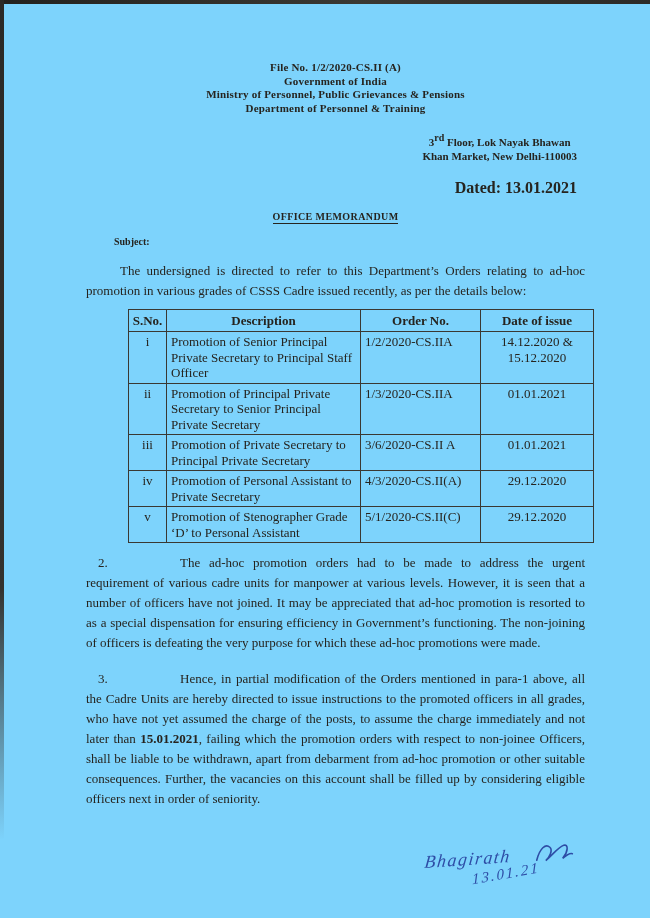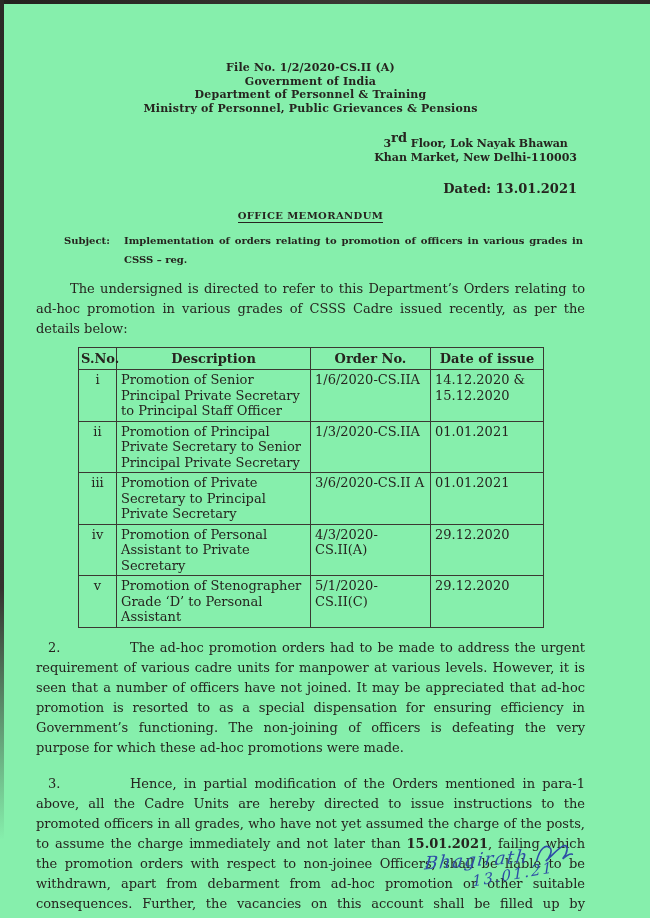--- a/index.html
+++ b/index.html
@@ -2,24 +2,25 @@
 <html><head>
 <meta charset="utf-8">
 <style>
   * { margin: 0; padding: 0; box-sizing: border-box; }
   html, body { width: 650px; height: 918px; background: #e9e9e7; }
   body { font-family: "DejaVu Serif", "Liberation Serif", serif; }
 
   .page {
     position: relative;
     width: 650px; height: 918px;
-    background: #86efac;
+    background: #7dd3fc;
     color: #26241f;
     overflow: hidden;
-    padding: 61px 65px 0 36px;
+    padding: 61px 65px 0 86px;
+    font-family: Liberation Serif, serif;
   }
 
   
   .scan-edge-top {
     position: absolute; top: 0; left: 0; right: 0; height: 4px;
     background: linear-gradient(90deg, #23211e 0%, #3a3833 55%, #2c2a27 100%);
   }
   .scan-edge-left {
     position: absolute; top: 0; left: 0; width: 4px; height: 840px;
     background: linear-gradient(180deg, #2b2926 0%, #34322e 70%, rgba(52,50,46,0) 100%);
@@ -35,28 +36,28 @@
   }
 
   .address-block {
     width: fit-content;
     margin: 16px 8px 0 auto;
     text-align: center;
     font-weight: bold;
     font-size: 11px;
     line-height: 14px;
   }
-  .address-block sup { font-size: 13px; }
+  .address-block sup { font-size: 10px; }
 
   .dated {
     text-align: right;
     padding-right: 8px;
     margin-top: 16px;
     font-weight: bold;
-    font-size: 13px;
+    font-size: 16px;
   }
 
   .om-heading {
     text-align: center;
     margin-top: 14px;
     font-size: 10px;
     font-weight: bold;
     letter-spacing: 0.4px;
   }
   .om-heading span {
@@ -102,21 +103,21 @@
     padding: 2px 4px;
   }
   .om-table th { font-weight: bold; text-align: center; padding: 3px 2px; }
   .col-sno  { width: 38px; }
   .col-desc { width: 194px; }
   .col-order{ width: 120px; }
   .col-date { width: 113px; }
   .c-sno   { text-align: center; }
   .c-desc  { padding-left: 8px; }
   .c-order { padding-left: 7px; }
-  .c-date  { }
+  .c-date  { text-align: center; }
 
   
   .signature {
     position: absolute;
     top: 848px; left: 425px;
     color: #2e4da6;
     font-style: italic;
     transform: rotate(-4deg);
   }
   .sig-name {
@@ -135,38 +136,37 @@
 </head>
 <body>
 
 <div class="page">
   <div class="scan-edge-top"></div>
   <div class="scan-edge-left"></div>
 
   <div class="letterhead">
     <div>File No. 1/2/2020-CS.II (A)</div>
     <div>Government of India</div>
+    <div>Ministry of Personnel, Public Grievances &amp; Pensions</div>
     <div>Department of Personnel &amp; Training</div>
-    <div>Ministry of Personnel, Public Grievances &amp; Pensions</div>
   </div>
 
   <div class="address-block">
     <div><span>3</span><sup>rd</sup><span> Floor, Lok Nayak Bhawan</span></div>
     <div>Khan Market, New Delhi-110003</div>
   </div>
 
   <div class="dated">Dated: 13.01.2021</div>
 
   <div class="om-heading">
     <span>OFFICE MEMORANDUM</span>
   </div>
 
   <div class="subject-row">
     <span class="subject-label">Subject:</span>
-    <span class="subject-text">Implementation of orders relating to promotion of officers in various grades in CSSS – reg.</span>
   </div>
 
   <p class="para indent">The undersigned is directed to refer to this Department’s Orders relating to ad-hoc promotion in various grades of CSSS Cadre issued recently, as per the details below:</p>
 
   <table class="om-table">
     <colgroup>
       <col class="col-sno">
         <col class="col-desc">
         <col class="col-order">
         <col class="col-date">
@@ -176,21 +176,21 @@
         <th>S.No.</th>
         <th>Description</th>
         <th>Order No.</th>
         <th>Date of issue</th>
       </tr>
     </thead>
     <tbody>
       <tr>
         <td class="c-sno">i</td>
         <td class="c-desc">Promotion of Senior Principal Private Secretary to Principal Staff Officer</td>
-        <td class="c-order">1/6/2020-CS.IIA</td>
+        <td class="c-order">1/2/2020-CS.IIA</td>
         <td class="c-date">14.12.2020 &amp; 15.12.2020</td>
       </tr>
       <tr>
         <td class="c-sno">ii</td>
         <td class="c-desc">Promotion of Principal Private Secretary to Senior Principal Private Secretary</td>
         <td class="c-order">1/3/2020-CS.IIA</td>
         <td class="c-date">01.01.2021</td>
       </tr>
       <tr>
         <td class="c-sno">iii</td>

